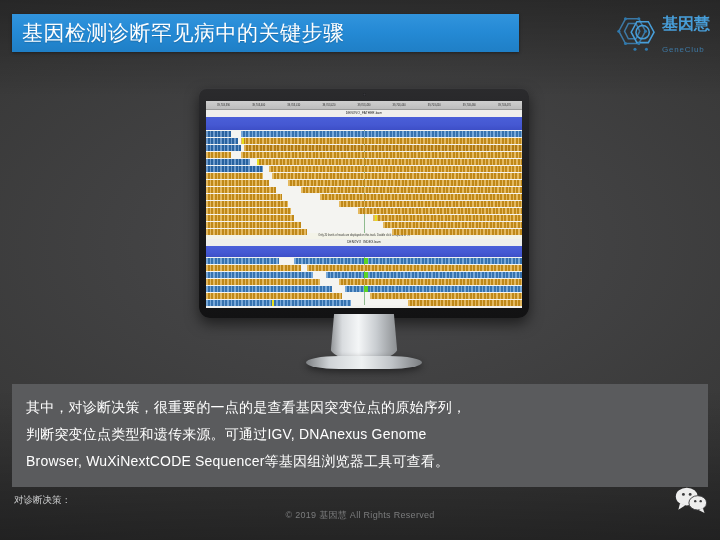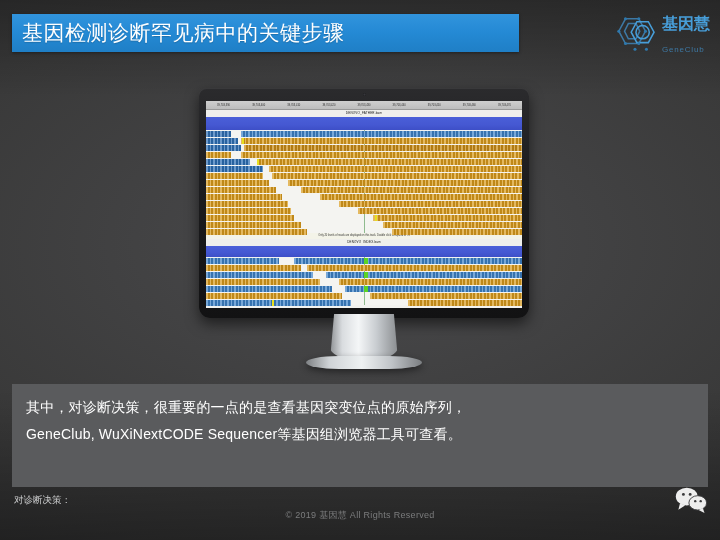--- a/index.html
+++ b/index.html
@@ -369,21 +369,22 @@
       </div>
     </div>
   </div>
 
   <div class="monitor-neck"></div>
   <div class="monitor-base"></div>
 </div>
 
 <div class="caption">
   <p>其中，对诊断决策，很重要的一点的是查看基因突变位点的原始序列，</p>
-  <p>GeneClub, WuXiNextCODE Sequencer等基因组浏览器工具可查看。</p>
+  <p>判断突变位点类型和遗传来源。可通过IGV, DNAnexus Genome</p>
+  <p>Browser, WuXiNextCODE Sequencer等基因组浏览器工具可查看。</p>
 </div>
 
 <div class="footer-src">
   <span class="lbl">对诊断决策：</span>
 </div>
 
 <div class="footer-copy">© 2019 基因慧 All Rights Reserved</div>
 
 <div class="footer-ppt">
   <svg class="wechat-mark" viewBox="0 0 40 32">

